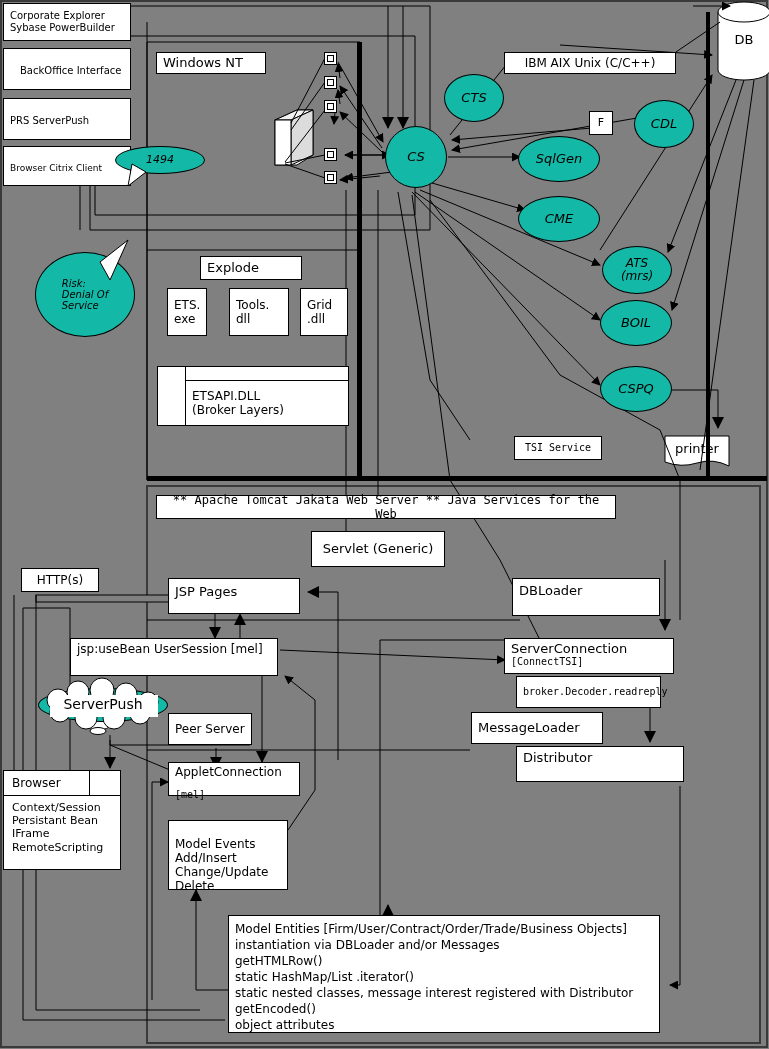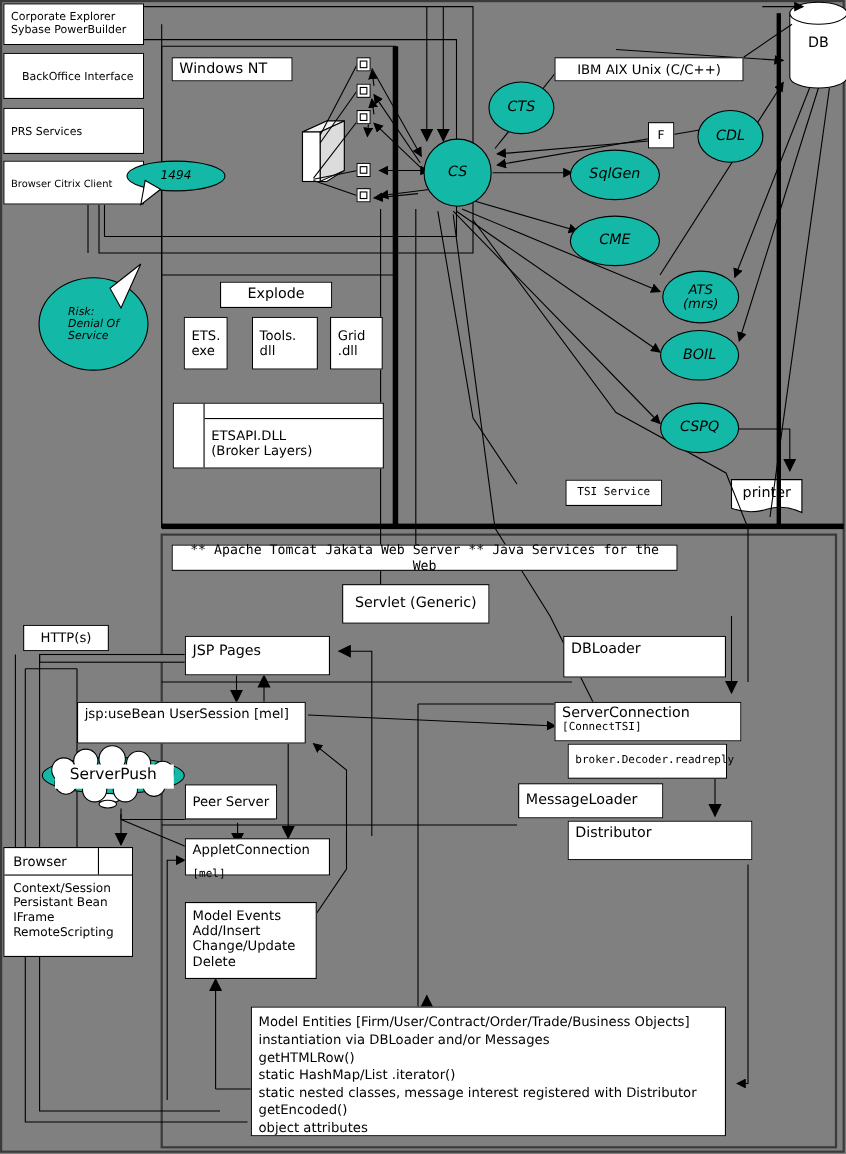--- a/index.html
+++ b/index.html
@@ -205,21 +205,21 @@
   </svg>
 
   <div class="node" style="left:3px;top:3px;width:128px;height:38px;">
     <div class="t f10">Corporate Explorer
 Sybase PowerBuilder</div>
   </div>
   <div class="node" style="left:3px;top:48px;width:128px;height:42px;padding-left:10px;">
     <div class="t f10" style="align-self:flex-start;margin-top:4px;">BackOffice Interface</div>
   </div>
   <div class="node" style="left:3px;top:98px;width:128px;height:42px;">
-    <div class="t f10" style="align-self:flex-start;margin-top:4px;">PRS Services</div>
+    <div class="t f10" style="align-self:flex-start;margin-top:4px;">PRS ServerPush</div>
   </div>
   <div class="node" style="left:3px;top:146px;width:128px;height:40px;">
     <div class="t f9" style="align-self:flex-start;margin-top:4px;">Browser Citrix Client</div>
   </div>
 
   <div class="ell f11" style="left:115px;top:146px;width:90px;height:28px;">
     <span>1494</span>
   </div>
   <svg class="layer" viewBox="0 0 769 1049">
     <path d="M132,164 L128,186 L146,172 Z" fill="#fff" stroke="#000" stroke-width="1"></path>
@@ -248,21 +248,21 @@
       <i></i>
     </div>
   <div class="port" style="left:324px;top:148px;">
       <i></i>
     </div>
   <div class="port" style="left:324px;top:171px;">
       <i></i>
     </div>
 
   <div class="node" style="left:200px;top:256px;width:102px;height:24px;">
-    <div class="t f13" style="text-align:center;">Explode</div>
+    <div class="t f13" style="">Explode</div>
   </div>
   <div class="node" style="left:167px;top:288px;width:40px;height:48px;">
     <div class="t f12">ETS.
 exe</div>
   </div>
   <div class="node" style="left:229px;top:288px;width:60px;height:48px;">
     <div class="t f12">Tools.
 dll</div>
   </div>
   <div class="node" style="left:300px;top:288px;width:48px;height:48px;">
@@ -360,21 +360,21 @@
   <div class="node" style="left:168px;top:713px;width:84px;height:32px;">
     <div class="t f12">Peer Server</div>
   </div>
 
   <div class="node" style="left:168px;top:762px;width:132px;height:34px;justify-content:flex-start;gap:10px;">
     <div class="t f12" style="margin-top:2px;">AppletConnection</div>
     <div class="t f10 mono">[mel]</div>
   </div>
 
   <div class="node" style="left:168px;top:820px;width:120px;height:70px;justify-content:flex-start;">
-    <div class="t f12" style="margin-top:4px;">Model Events
+    <div class="t f12" style="margin-top:16px;">Model Events
 Add/Insert
 Change/Update
 Delete</div>
   </div>
 
   <div class="browserbox" style="left:3px;top:770px;width:118px;height:100px;">
     <div class="hrow">
       <div class="h1 f12">Browser</div>
       <div class="h2"></div>
     </div>

